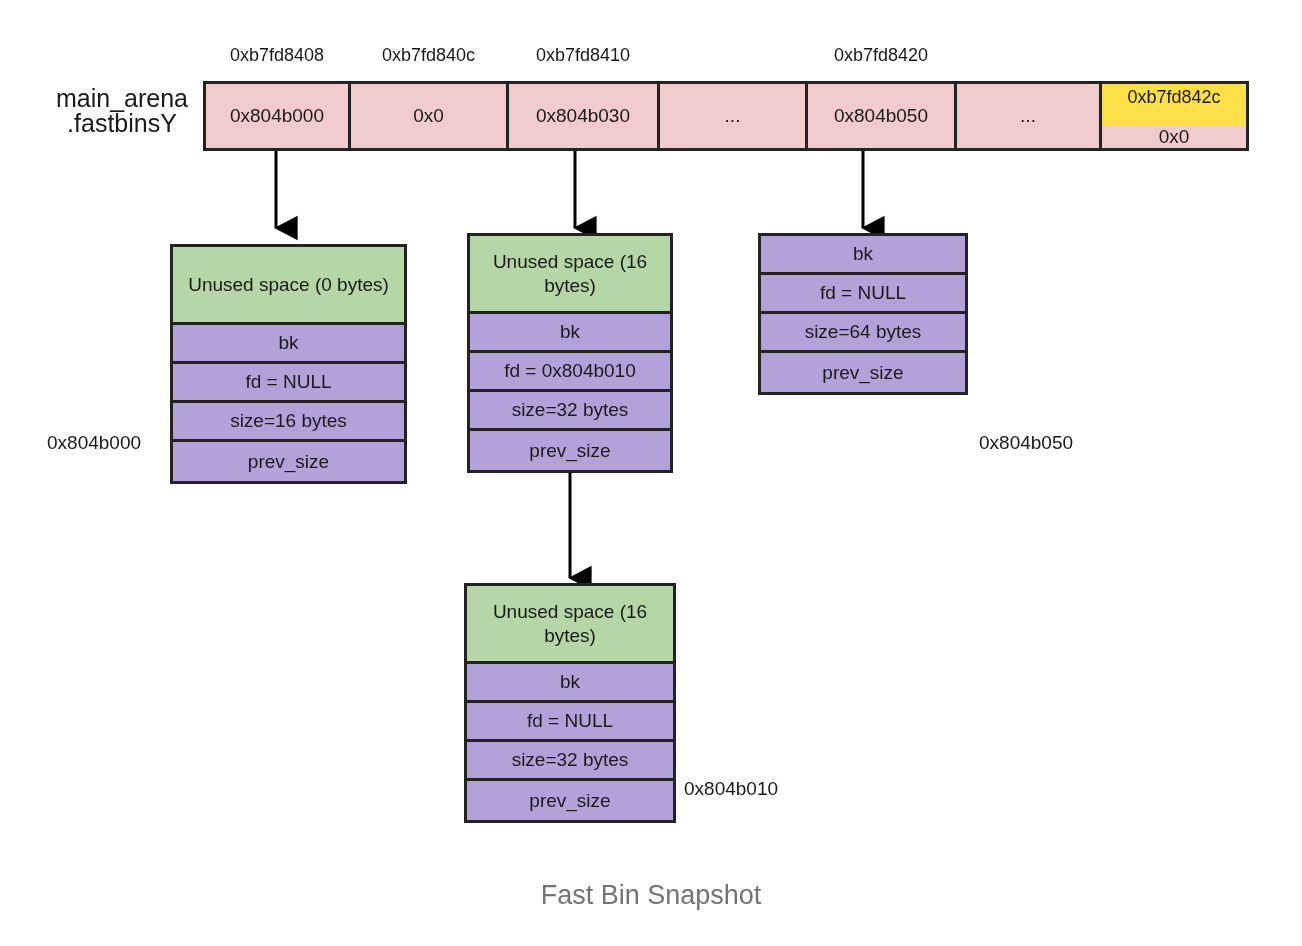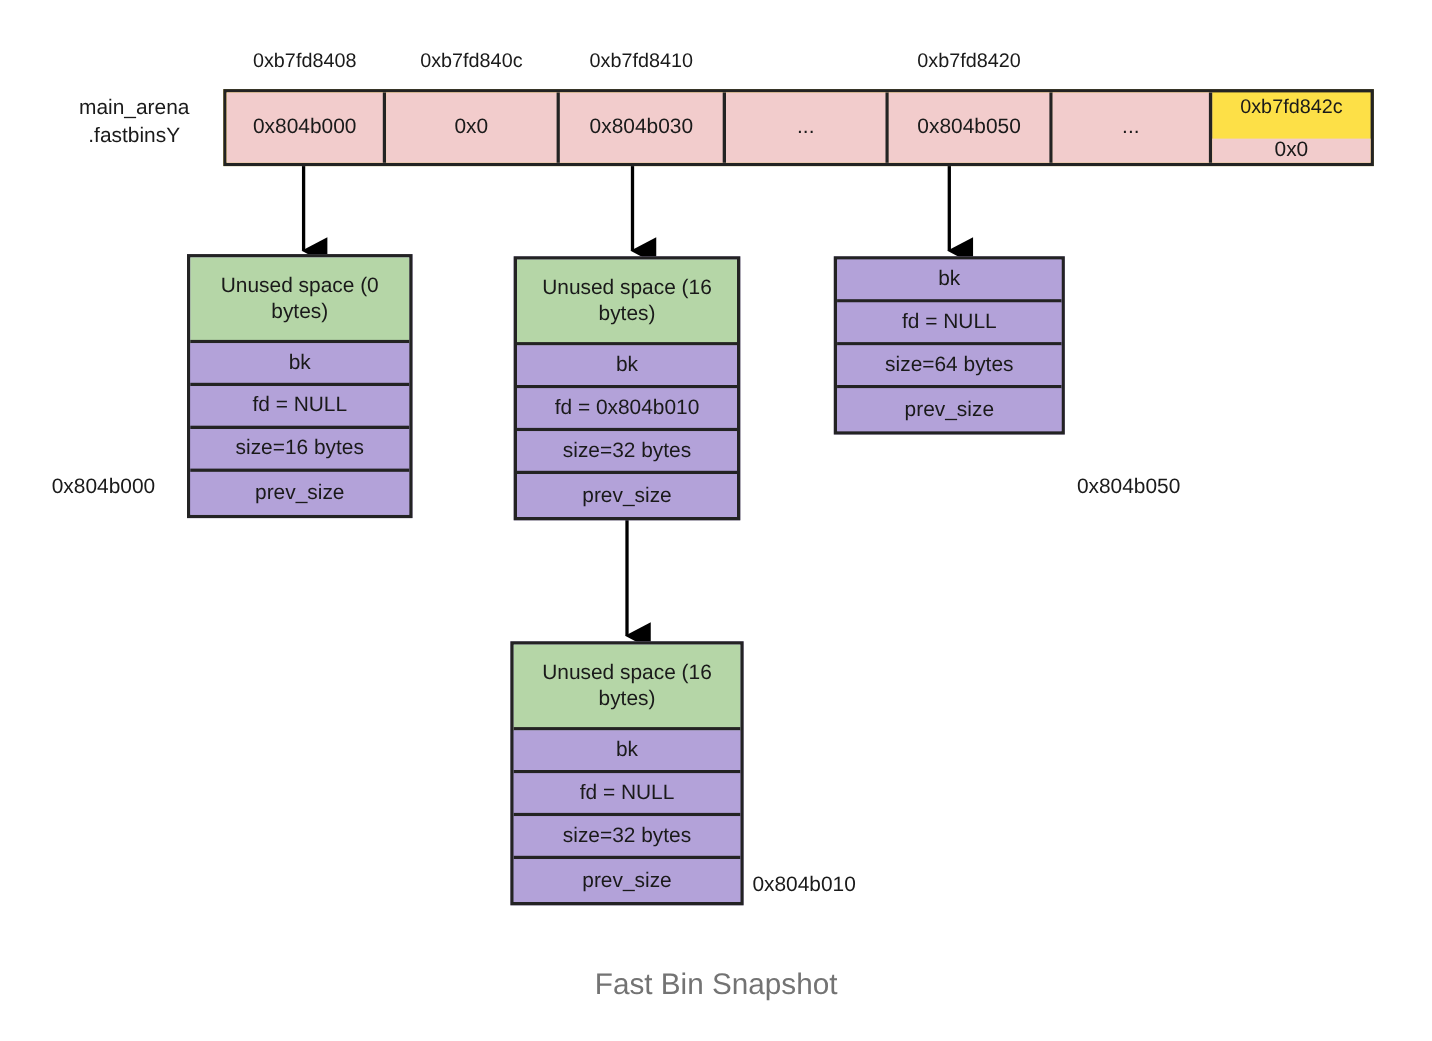--- a/index.html
+++ b/index.html
@@ -19,21 +19,21 @@
     overflow: hidden;
   }
 
   
   .fastbins-label {
     position: absolute;
     left: 52px;
     top: 86px;
     width: 140px;
     text-align: center;
-    font-size: 19px;
+    font-size: 25px;
     line-height: 25px;
     color: #1a1a1a;
   }
   .fastbins-row {
     position: absolute;
     left: 203px;
     top: 81px;
     height: 70px;
     display: flex;
     border: 3px solid #232323;
@@ -167,21 +167,21 @@
       </marker>
     </defs>
     <g stroke="#000000" stroke-width="3" fill="none" marker-end="url(#ah)">
       <line x1="276" y1="151" x2="276" y2="228"></line>
       <line x1="575" y1="151" x2="575" y2="228"></line>
       <line x1="863" y1="151" x2="863" y2="228"></line>
       <line x1="570" y1="467" x2="570" y2="578"></line>
     </g>
   </svg>
 
-  <div class="chunk" style="left:170px; top:231px; width:205px;">
+  <div class="chunk" style="left:170px; top:244px; width:237px;">
     <div class="chunk-row unused">Unused space (0 bytes)</div>
     <div class="chunk-row field">bk</div>
     <div class="chunk-row field">fd = NULL</div>
     <div class="chunk-row field">size=16 bytes</div>
     <div class="chunk-row field">prev_size</div>
   </div>
   <div class="side-addr" style="left:47px; top:432px;">0x804b000</div>
 
   <div class="chunk" style="left:467px; top:233px; width:206px;">
     <div class="chunk-row unused">Unused space (16 bytes)</div>
@@ -199,17 +199,17 @@
   </div>
   <div class="side-addr" style="left:979px; top:432px;">0x804b050</div>
 
   <div class="chunk" style="left:464px; top:583px; width:212px;">
     <div class="chunk-row unused">Unused space (16 bytes)</div>
     <div class="chunk-row field">bk</div>
     <div class="chunk-row field">fd = NULL</div>
     <div class="chunk-row field">size=32 bytes</div>
     <div class="chunk-row field">prev_size</div>
   </div>
-  <div class="side-addr" style="left:684px; top:794px;text-align:center;">0x804b010</div>
+  <div class="side-addr" style="left:684px; top:778px;text-align:center;">0x804b010</div>
 
   <div class="caption">Fast Bin Snapshot</div>
 
 </div>
 
 </body></html>

